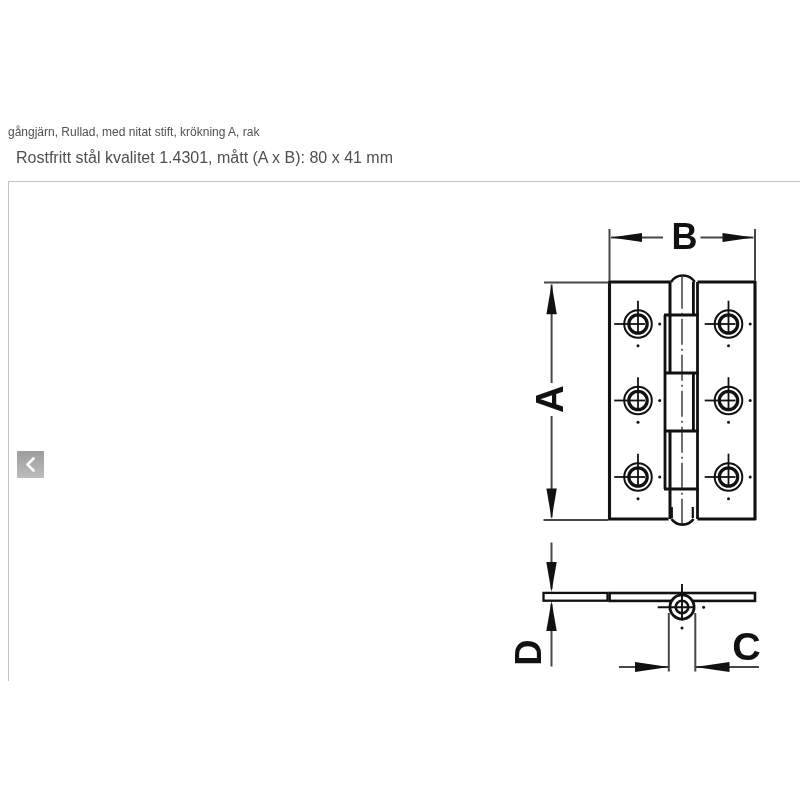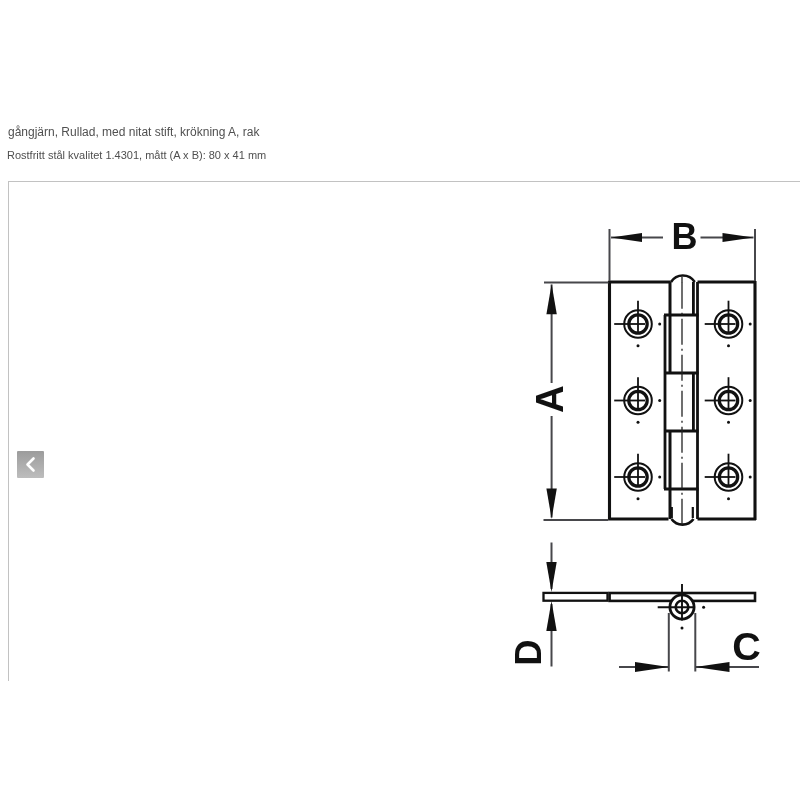--- a/index.html
+++ b/index.html
@@ -1,18 +1,18 @@
 <!DOCTYPE html>
 <html><head>
 <meta charset="utf-8">
 <style>
   html,body{margin:0;padding:0;background:#fff;}
   body{width:800px;height:800px;position:relative;font-family:"Liberation Sans",sans-serif;overflow:hidden;}
   .title{position:absolute;left:8px;top:125px;font-size:12px;color:#505050;}
-  .subtitle{position:absolute;left:7px;top:148.5px;font-size:11px;color:#4f4f4f;}
+  .subtitle{position:absolute;left:16px;top:148.5px;font-size:16px;color:#4f4f4f;}
   .panel{position:absolute;left:8px;top:181px;width:792px;height:499px;border-left:1px solid #c2c2c2;border-top:1px solid #c2c2c2;background:#fff;}
   .chev{position:absolute;left:17px;top:451px;width:27px;height:27px;background:linear-gradient(#9c9c9c,#bdbdbd);border-radius:1px;}
   svg{position:absolute;left:0;top:0;}
 </style>
 </head>
 <body>
 
 <div class="title">gångjärn, Rullad, med nitat stift, krökning A, rak</div>
 
 <div class="subtitle">Rostfritt stål kvalitet 1.4301, mått (A x B): 80 x 41 mm</div>

